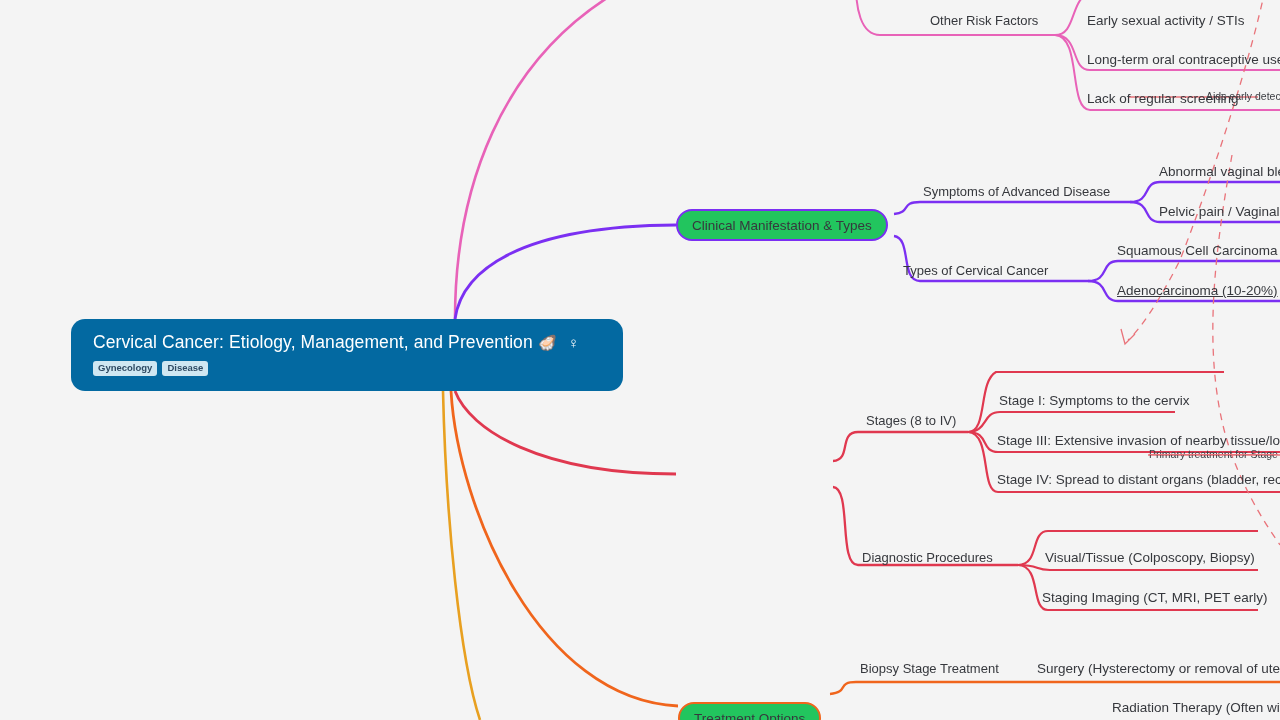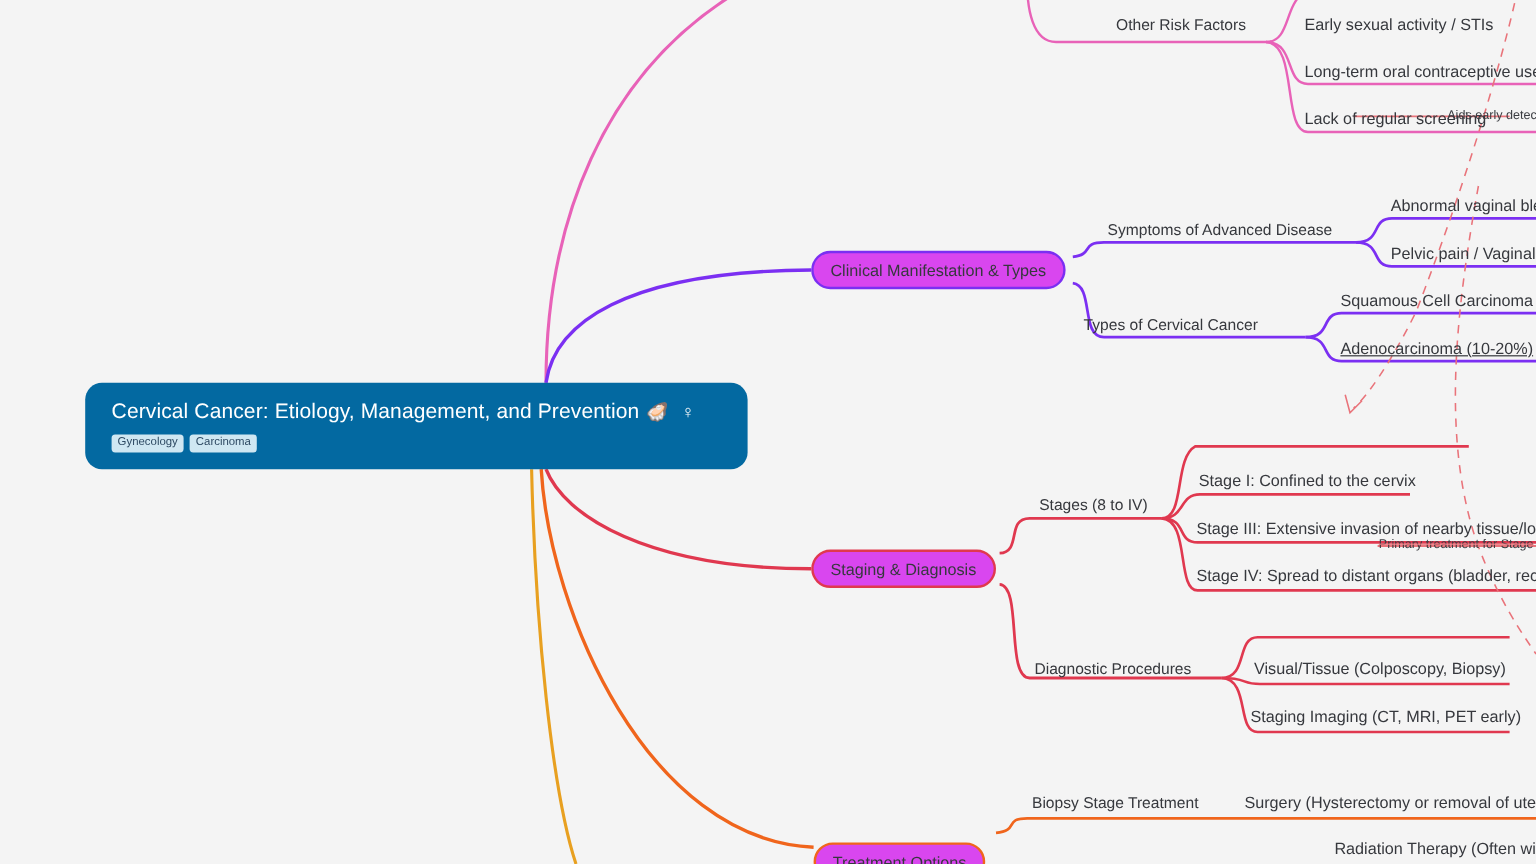--- a/index.html
+++ b/index.html
@@ -47,36 +47,37 @@
   }
   .root-emoji {
     font-size: 15px;
     margin-left: 6px;
     letter-spacing: 3px;
   }
   .root-tags {
     margin-top: 7px;
     display: flex;
     gap: 5px;
+    font-weight: bold;
   }
   .tag {
     display: inline-block;
     background: #cfe7f2;
     color: #2e4a63;
     font-size: 9.5px;
     line-height: 12px;
     padding: 1px 5px 2px 5px;
     border-radius: 3px;
     white-space: nowrap;
   }
 
   
   .l1-node {
     position: absolute;
-    background: #d946ef;
+    background: #22c55e;
     border-style: solid;
     border-width: 2.5px;
     border-radius: 16px;
     box-sizing: border-box;
     display: flex;
     align-items: center;
     justify-content: center;
     padding: 0 14px;
     white-space: nowrap;
     font-size: 13.5px;
@@ -159,31 +160,28 @@
     <path d="M 1148 455 L 1280 455" fill="none" stroke="#e9737a" stroke-width="1.6"></path>
     <path d="M 1128 97 L 1258 97" fill="none" stroke="#e9737a" stroke-width="1.4"></path>
   </svg>
 
   <div class="root-node">
     <div class="root-title">
       <span>Cervical Cancer: Etiology, Management, and Prevention</span><span class="root-emoji">🦪 ♀</span>
     </div>
     <div class="root-tags">
       <span class="tag">Gynecology</span>
-      <span class="tag">Carcinoma</span>
+      <span class="tag">Disease</span>
     </div>
   </div>
 
   <div class="l1-node" style="left:676px; top:209px; height:32px; border-color:#7b2ff2;">
     <span>Clinical Manifestation &amp; Types</span>
   </div>
 
-  <div class="l1-node" style="left:676px; top:458px; height:32px; border-color:#e0384f;">
-    <span>Staging &amp; Diagnosis</span>
-  </div>
 
   <div class="l1-node" style="left:678px; top:702px; height:32px; border-color:#f0651c;">
     <span>Treatment Options</span>
   </div>
 
   <div class="leaf mid" style="left:930px; top:12px;">
     <span>Other Risk Factors</span>
   </div>
   <div class="leaf" style="left:1087px; top:12px;">
     <span>Early sexual activity / STIs</span>
@@ -212,21 +210,21 @@
     <span>Squamous Cell Carcinoma (80-90%)</span>
   </div>
   <div class="leaf" style="left:1117px; top:282px;text-decoration:underline;">
     <span>Adenocarcinoma (10-20%)</span>
   </div>
 
   <div class="leaf mid" style="left:866px; top:412px;">
     <span>Stages (8 to IV)</span>
   </div>
   <div class="leaf" style="left:999px; top:392px;">
-    <span>Stage I: Confined to the cervix</span>
+    <span>Stage I: Symptoms to the cervix</span>
   </div>
   <div class="leaf" style="left:997px; top:432px;">
     <span>Stage III: Extensive invasion of nearby tissue/lower vagina</span>
   </div>
   <div class="leaf" style="left:997px; top:471px;">
     <span>Stage IV: Spread to distant organs (bladder, rectum)</span>
   </div>
 
   <div class="leaf mid" style="left:862px; top:549px;">
     <span>Diagnostic Procedures</span>

